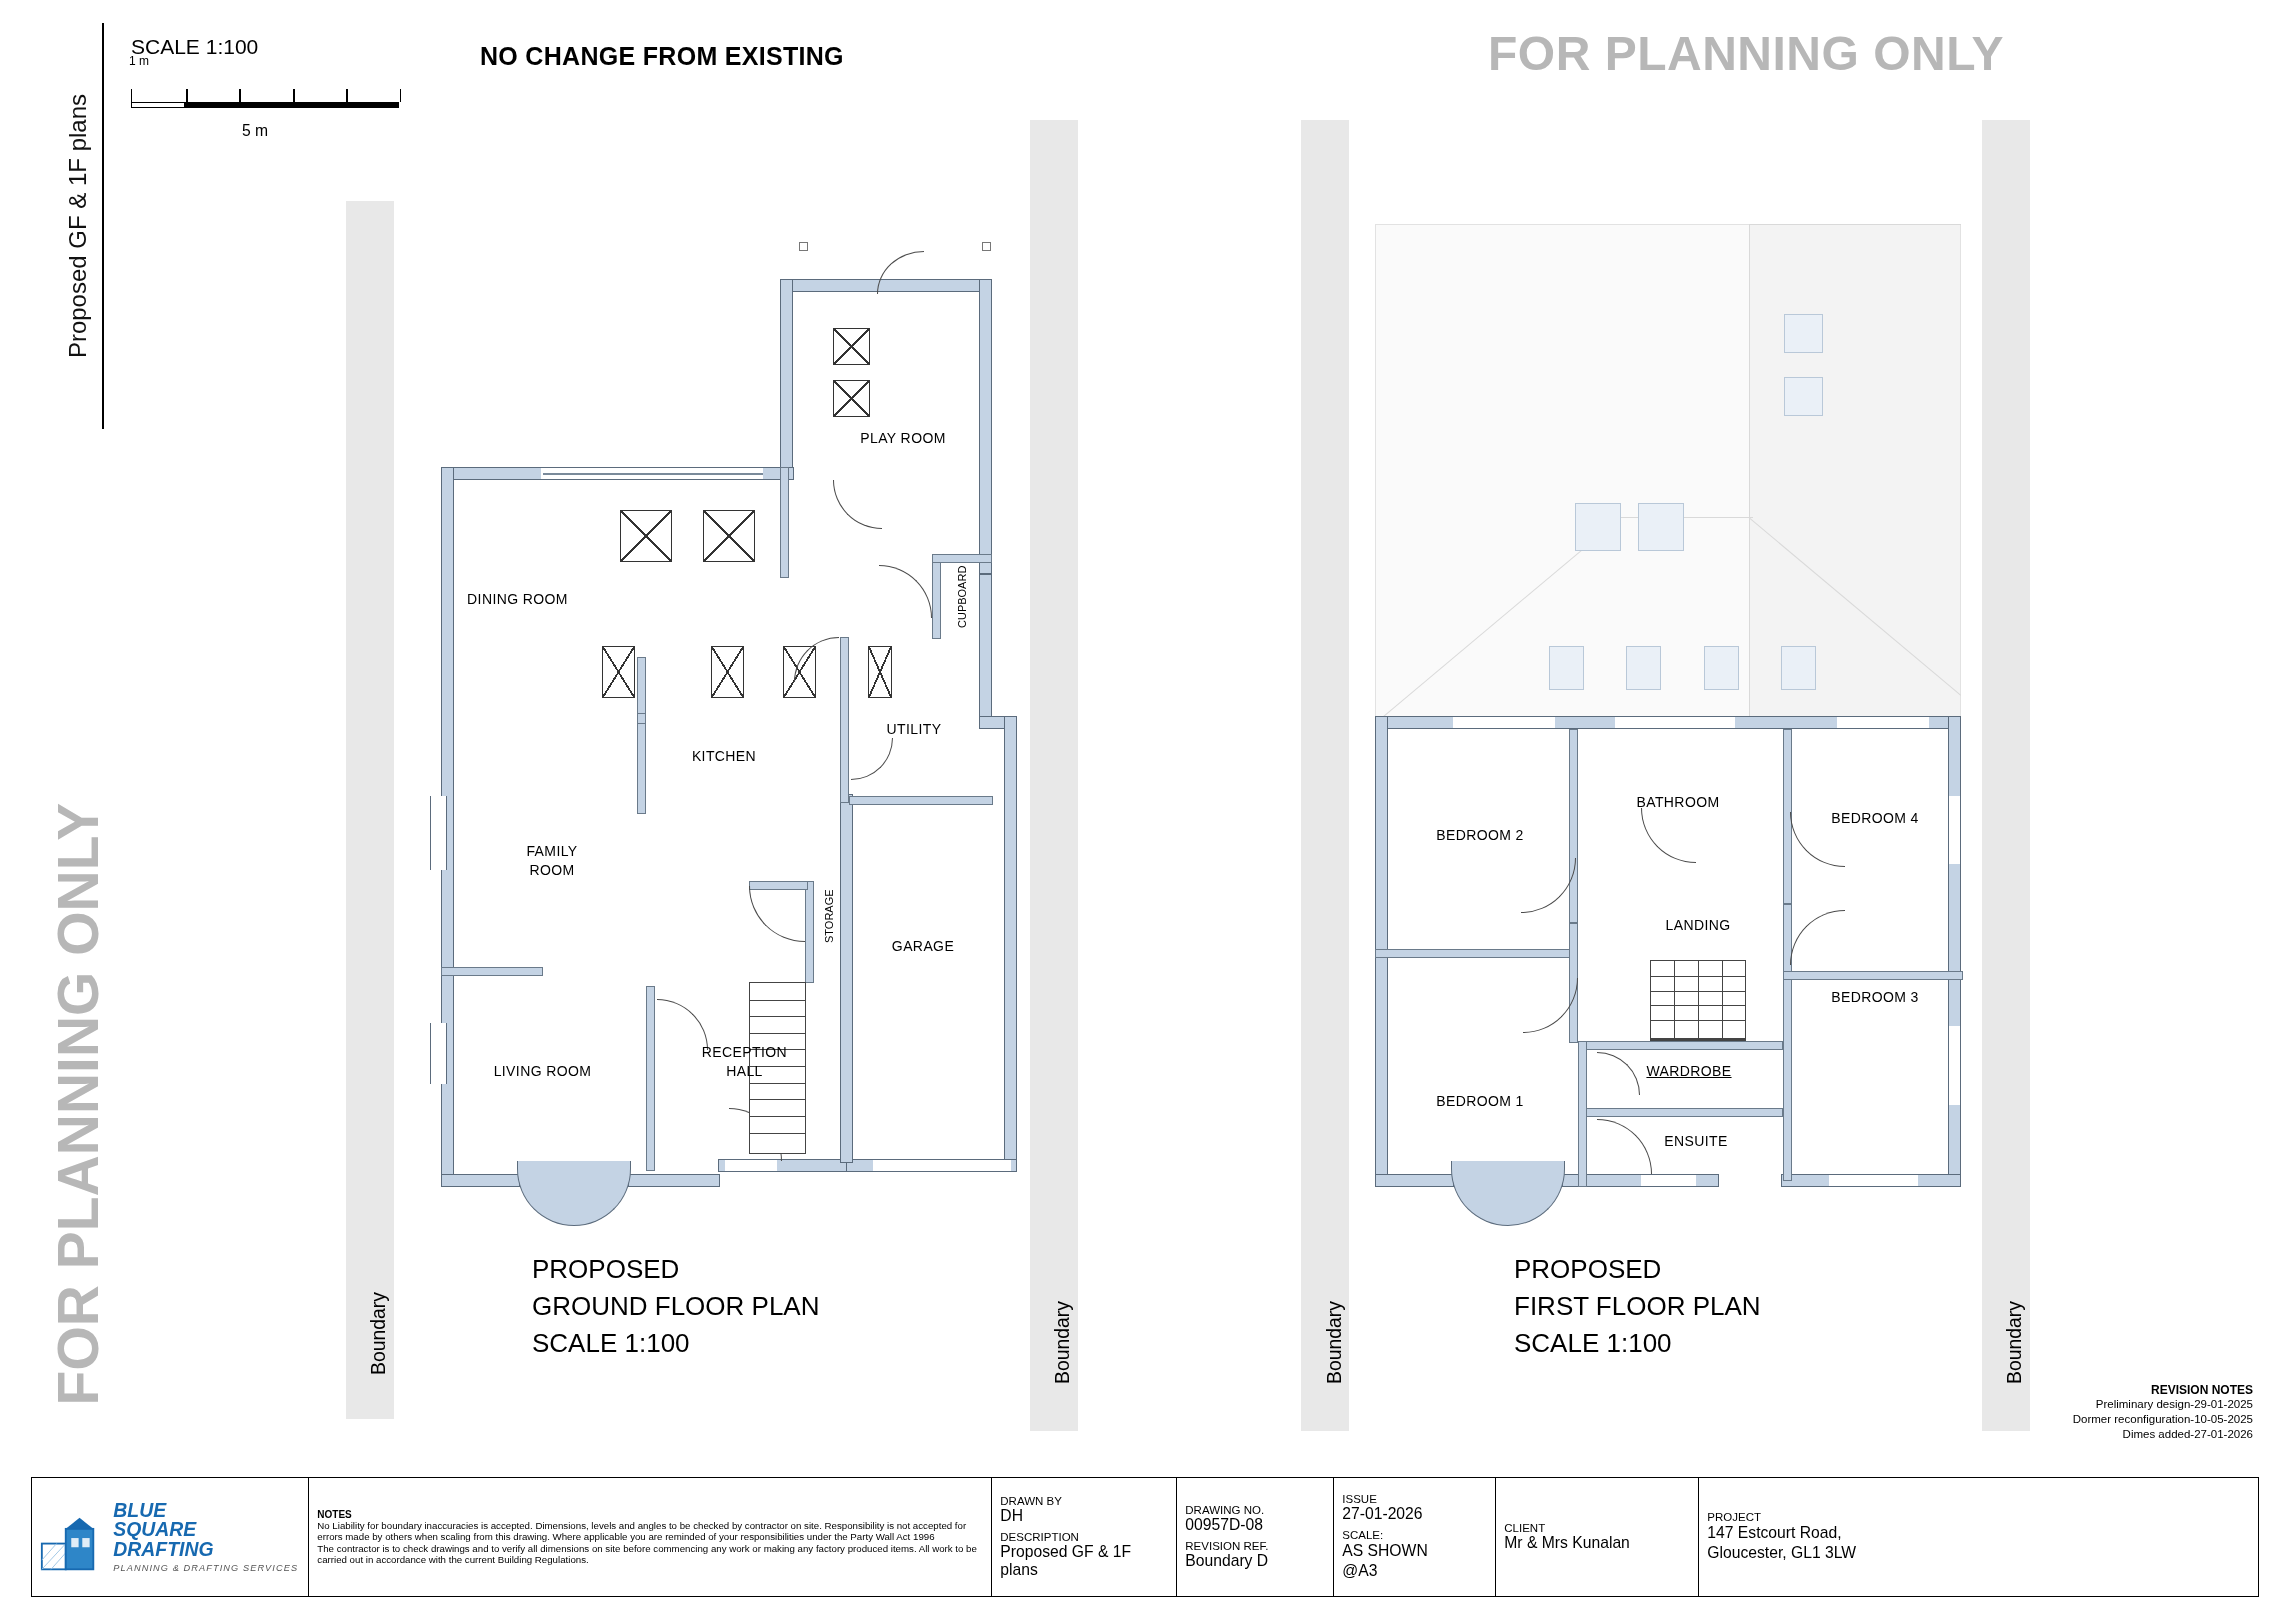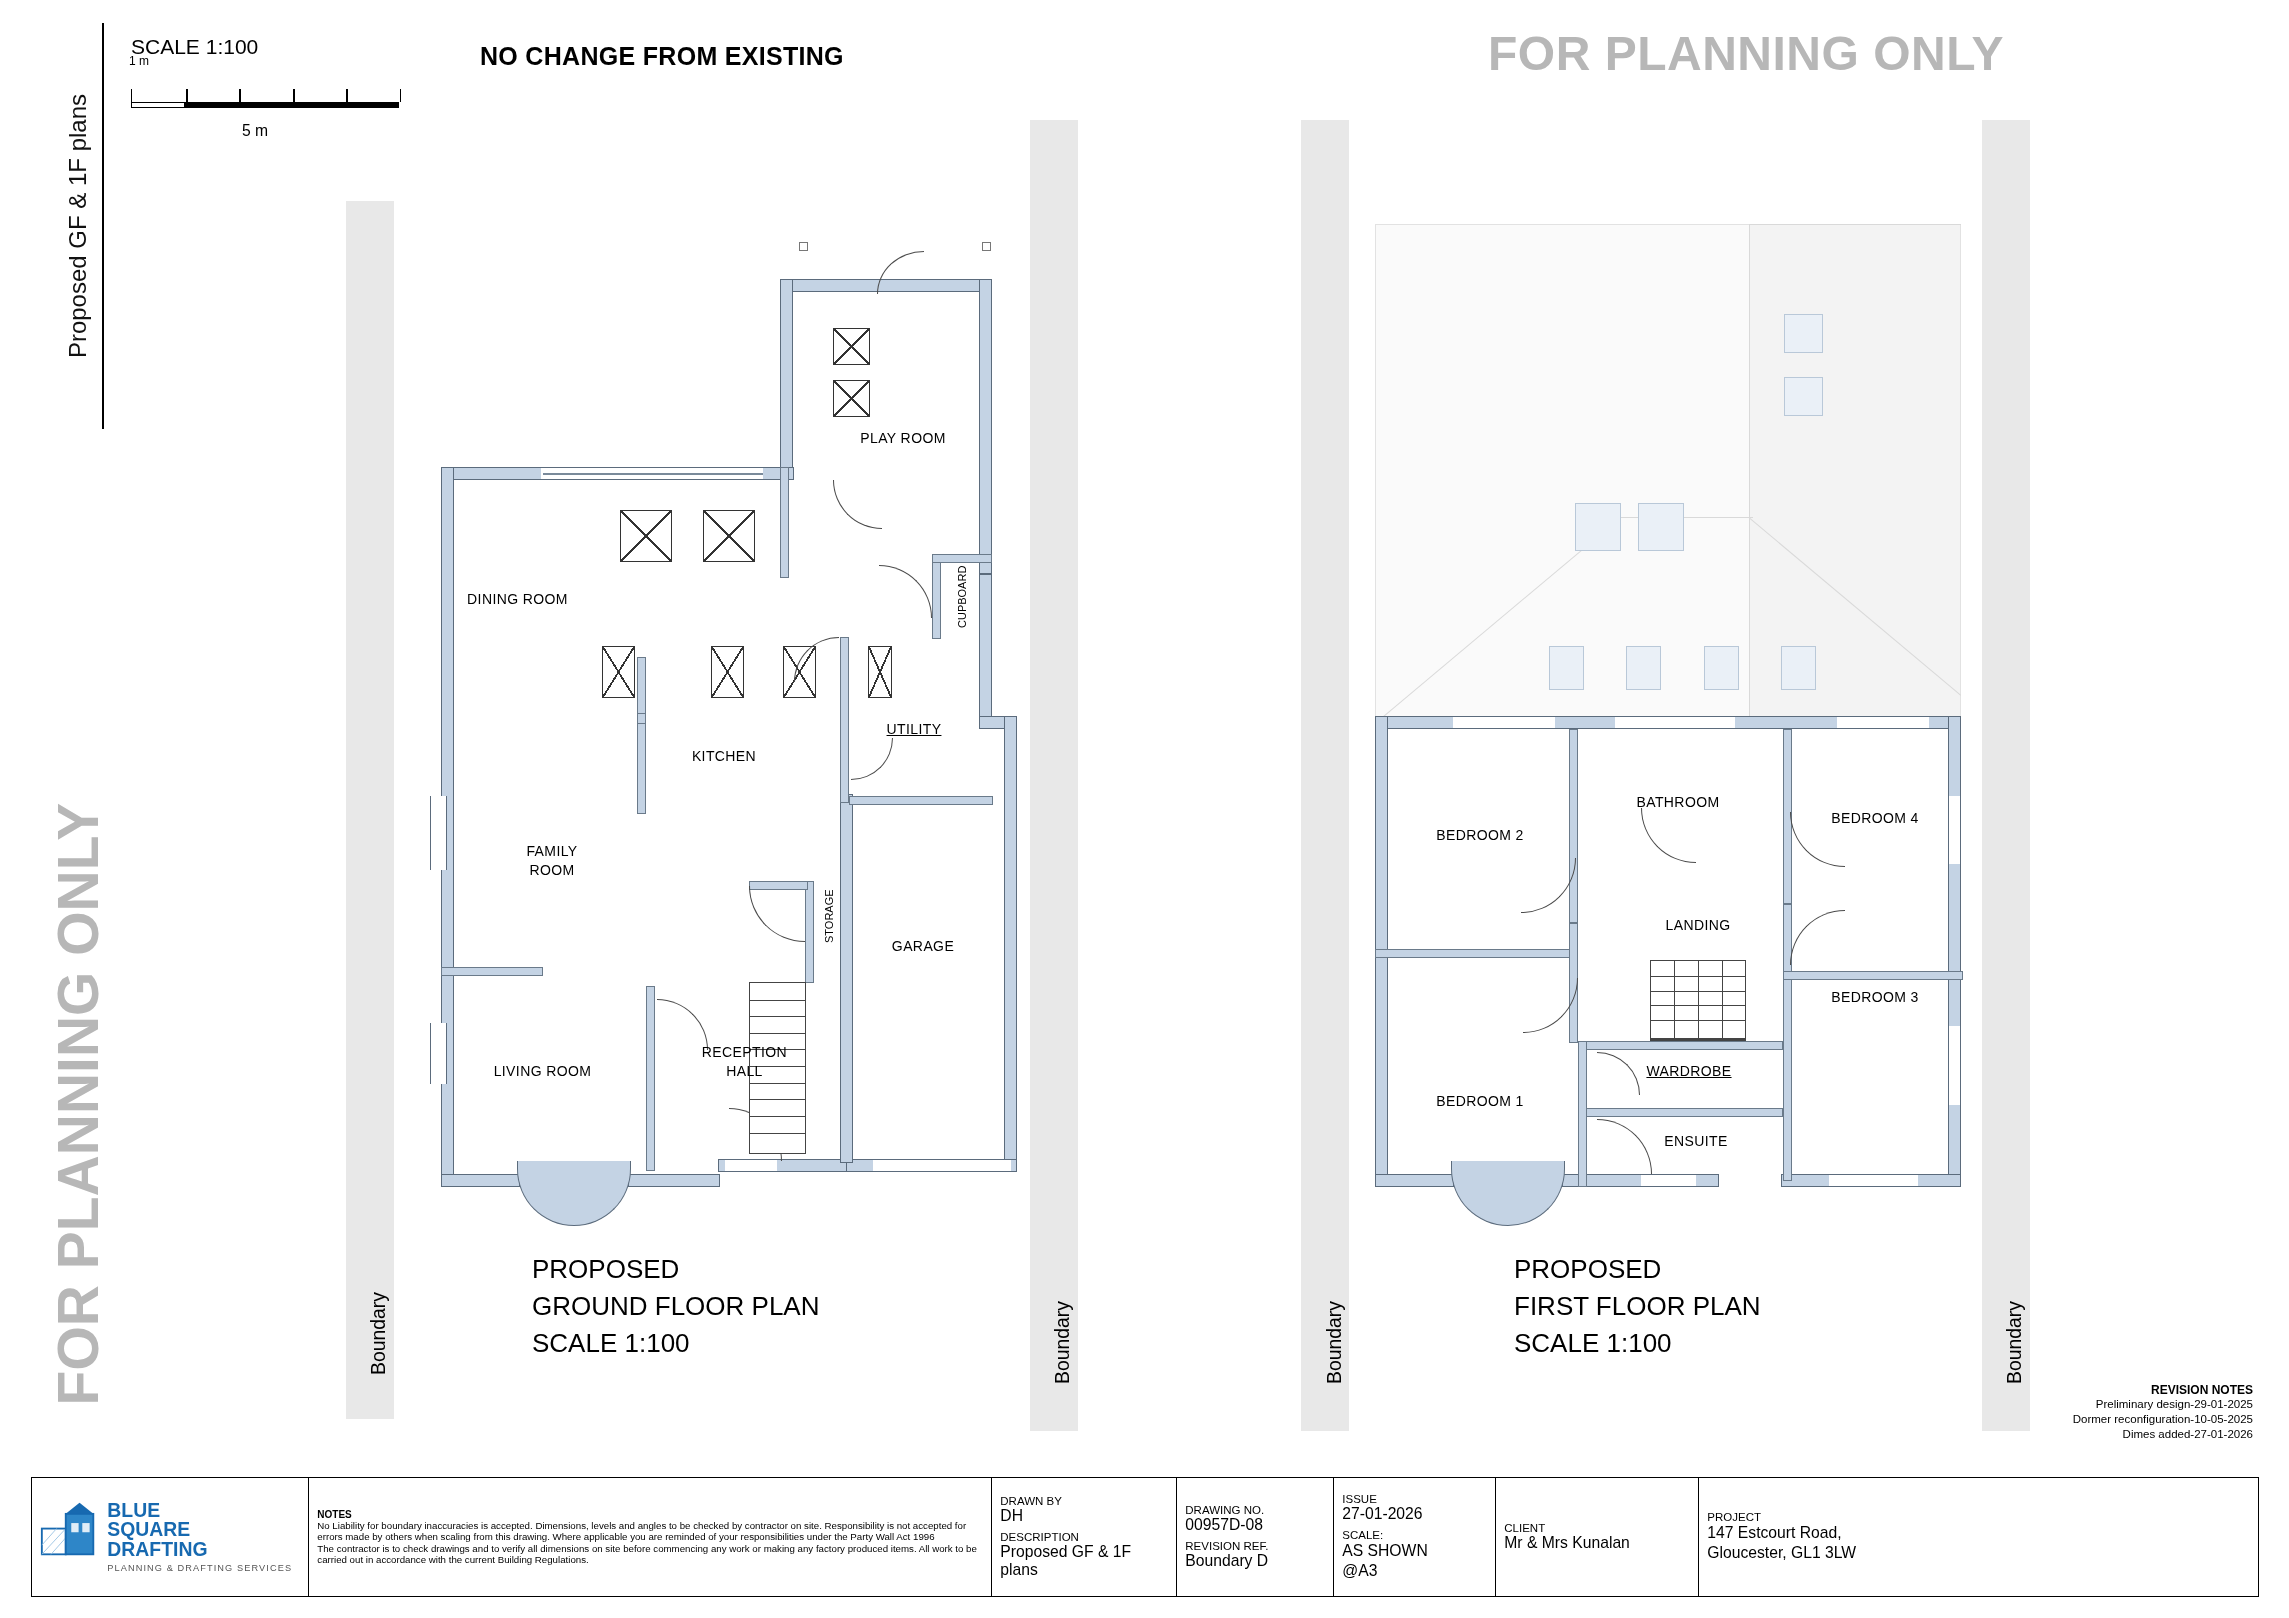--- a/index.html
+++ b/index.html
@@ -99,21 +99,21 @@
     border:1.8px solid #000;box-sizing:border-box;display:flex;background:#fff;
   }
   .tb-cell{border-right:0.9px solid #000;box-sizing:border-box;padding:5.5px 8.3px;position:relative;}
   .tb-cell:last-child{border-right:none;}
   .tb-k{font-size:11.5px;}
   .tb-v{font-size:15.7px;}
   .tb-small{font-size:9.7px;line-height:11.4px;}
   .tb-title{font-size:10px;font-weight:bold;}
 
   
-  .logo-wrap{display:flex;align-items:flex-start;gap:10px;}
+  .logo-wrap{display:flex;align-items:flex-end;gap:16px;font-style:italic;}
   .logo-mark{width:57px;height:57px;position:relative;}
   .logo-name{font-size:19.4px;font-weight:bold;color:#1769b0;line-height:19.4px;}
   .logo-sub{font-size:9.2px;letter-spacing:1.1px;color:#555;margin-top:3.7px;}
 
   
   #revnotes{position:absolute;right:37px;top:1383px;text-align:right;}
   #revnotes .rv-title{font-size:12px;font-weight:bold;}
   #revnotes .rv-line{font-size:11.5px;line-height:14.8px;}
 </style>
 </head>
@@ -224,21 +224,21 @@
       <div class="tread" style="top:83px"></div>
         <div class="tread" style="top:100px"></div>
       <div class="tread" style="top:116px"></div>
         <div class="tread" style="top:133px"></div>
       <div class="tread" style="top:150px"></div>
     </div>
 
     <div class="rlabel" style="left:829px;top:430px;width:148px;">PLAY ROOM</div>
     <div class="rlabel" style="left:425px;top:591px;width:185px;">DINING ROOM</div>
     <div class="vlabel" style="left:956px;top:628px;">CUPBOARD</div>
-    <div class="rlabel" style="left:840px;top:721px;width:148px;text-decoration:underline;">UTILITY</div>
+    <div class="rlabel" style="left:840px;top:721px;width:148px;">UTILITY</div>
     <div class="rlabel" style="left:650px;top:748px;width:148px;">KITCHEN</div>
     <div class="rlabel" style="left:478px;top:842px;width:148px;line-height:18.5px;">FAMILY
 ROOM</div>
     <div class="rlabel" style="left:849px;top:938px;width:148px;">GARAGE</div>
     <div class="vlabel small" style="left:823px;top:943px;">STORAGE</div>
     <div class="rlabel" style="left:450px;top:1063px;width:185px;">LIVING ROOM</div>
     <div class="rlabel" style="left:657px;top:1043px;width:175px;line-height:18.5px;">RECEPTION
 HALL</div>
 
     <div class="plan-title" style="left:532px;top:1251px;">PROPOSED

